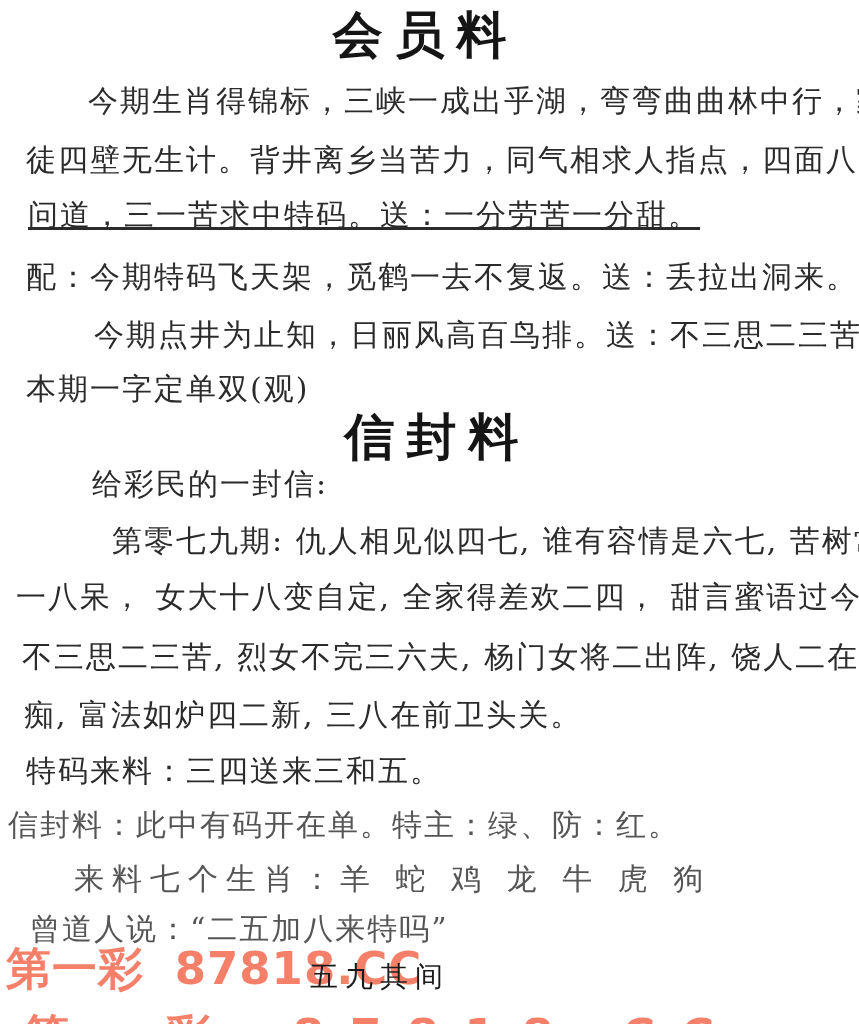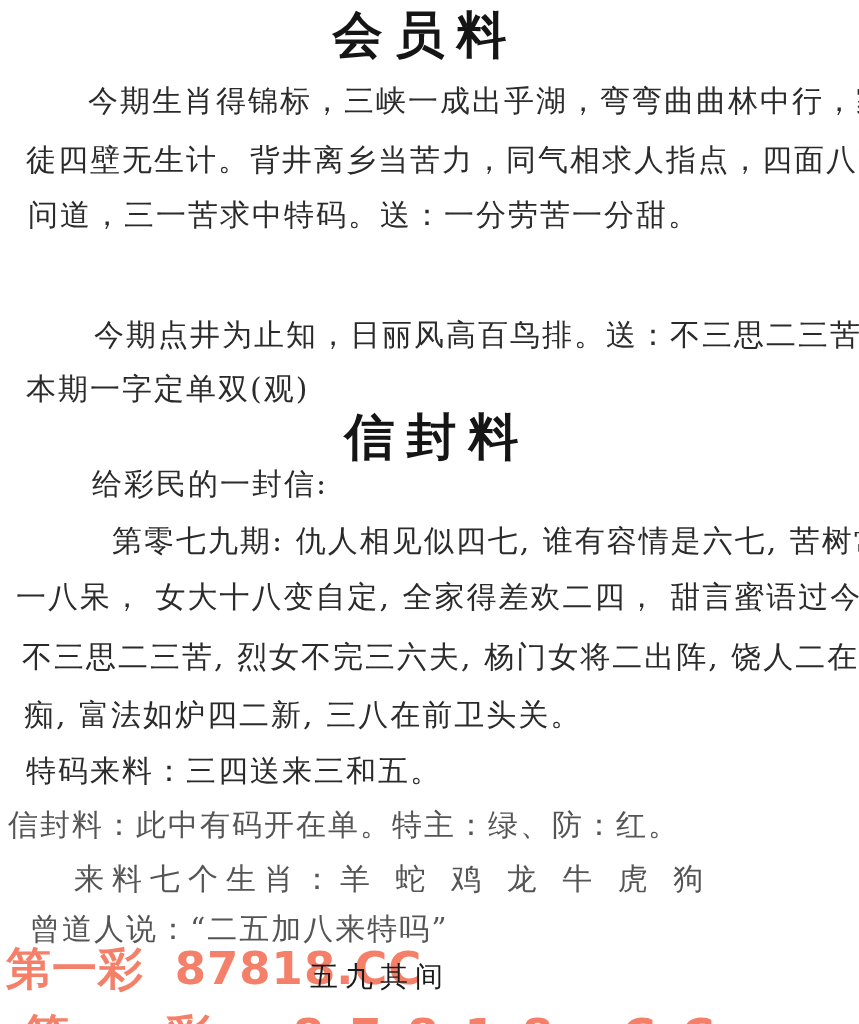--- a/index.html
+++ b/index.html
@@ -73,21 +73,22 @@
 </style>
 </head>
 <body>
 
 <div class="page">
 
   <div class="section-title" style="top: 2px;">会员料</div>
 
   <div class="line" style="top: 84px; left: 88px;">今期生肖得锦标，三峡一成出乎湖，弯弯曲曲林中行，家</div>
   <div class="line" style="top: 143px; left: 26px;">徒四壁无生计。背井离乡当苦力，同气相求人指点，四面八方皆</div>
-  <div class="line" style="top: 198px; left: 28px;">问道，三一苦求中特码。送：一分劳苦一分甜。</div>
+  <div class="line" style="top: 198px; left: 28px; text-decoration: underline;">问道，三一苦求中特码。送：一分劳苦一分甜。</div>
+  <div class="line" style="top: 260px; left: 26px;">配：今期特码飞天架，觅鹤一去不复返。送：丢拉出洞来。</div>
   <div class="line" style="top: 318px; left: 94px;">今期点井为止知，日丽风高百鸟排。送：不三思二三苦</div>
   <div class="line" style="top: 372px; left: 26px;">本期一字定单双(观)</div>
 
   <div class="section-title" style="top: 404px; padding-left: 12px;">信封料</div>
 
   <div class="line" style="top: 467px; left: 92px;">给彩民的一封信:</div>
   <div class="line" style="top: 524px; left: 112px;">第零七九期: 仇人相见似四七, 谁有容情是六七, 苦树常结</div>
   <div class="line" style="top: 580px; left: 16px;">一八呆， 女大十八变自定, 全家得差欢二四， 甜言蜜语过今期， 事</div>
   <div class="line" style="top: 640px; left: 22px;">不三思二三苦, 烈女不完三六夫, 杨门女将二出阵, 饶人二在就成</div>
   <div class="line" style="top: 698px; left: 24px; text-align: center;">痴, 富法如炉四二新, 三八在前卫头关。</div>

